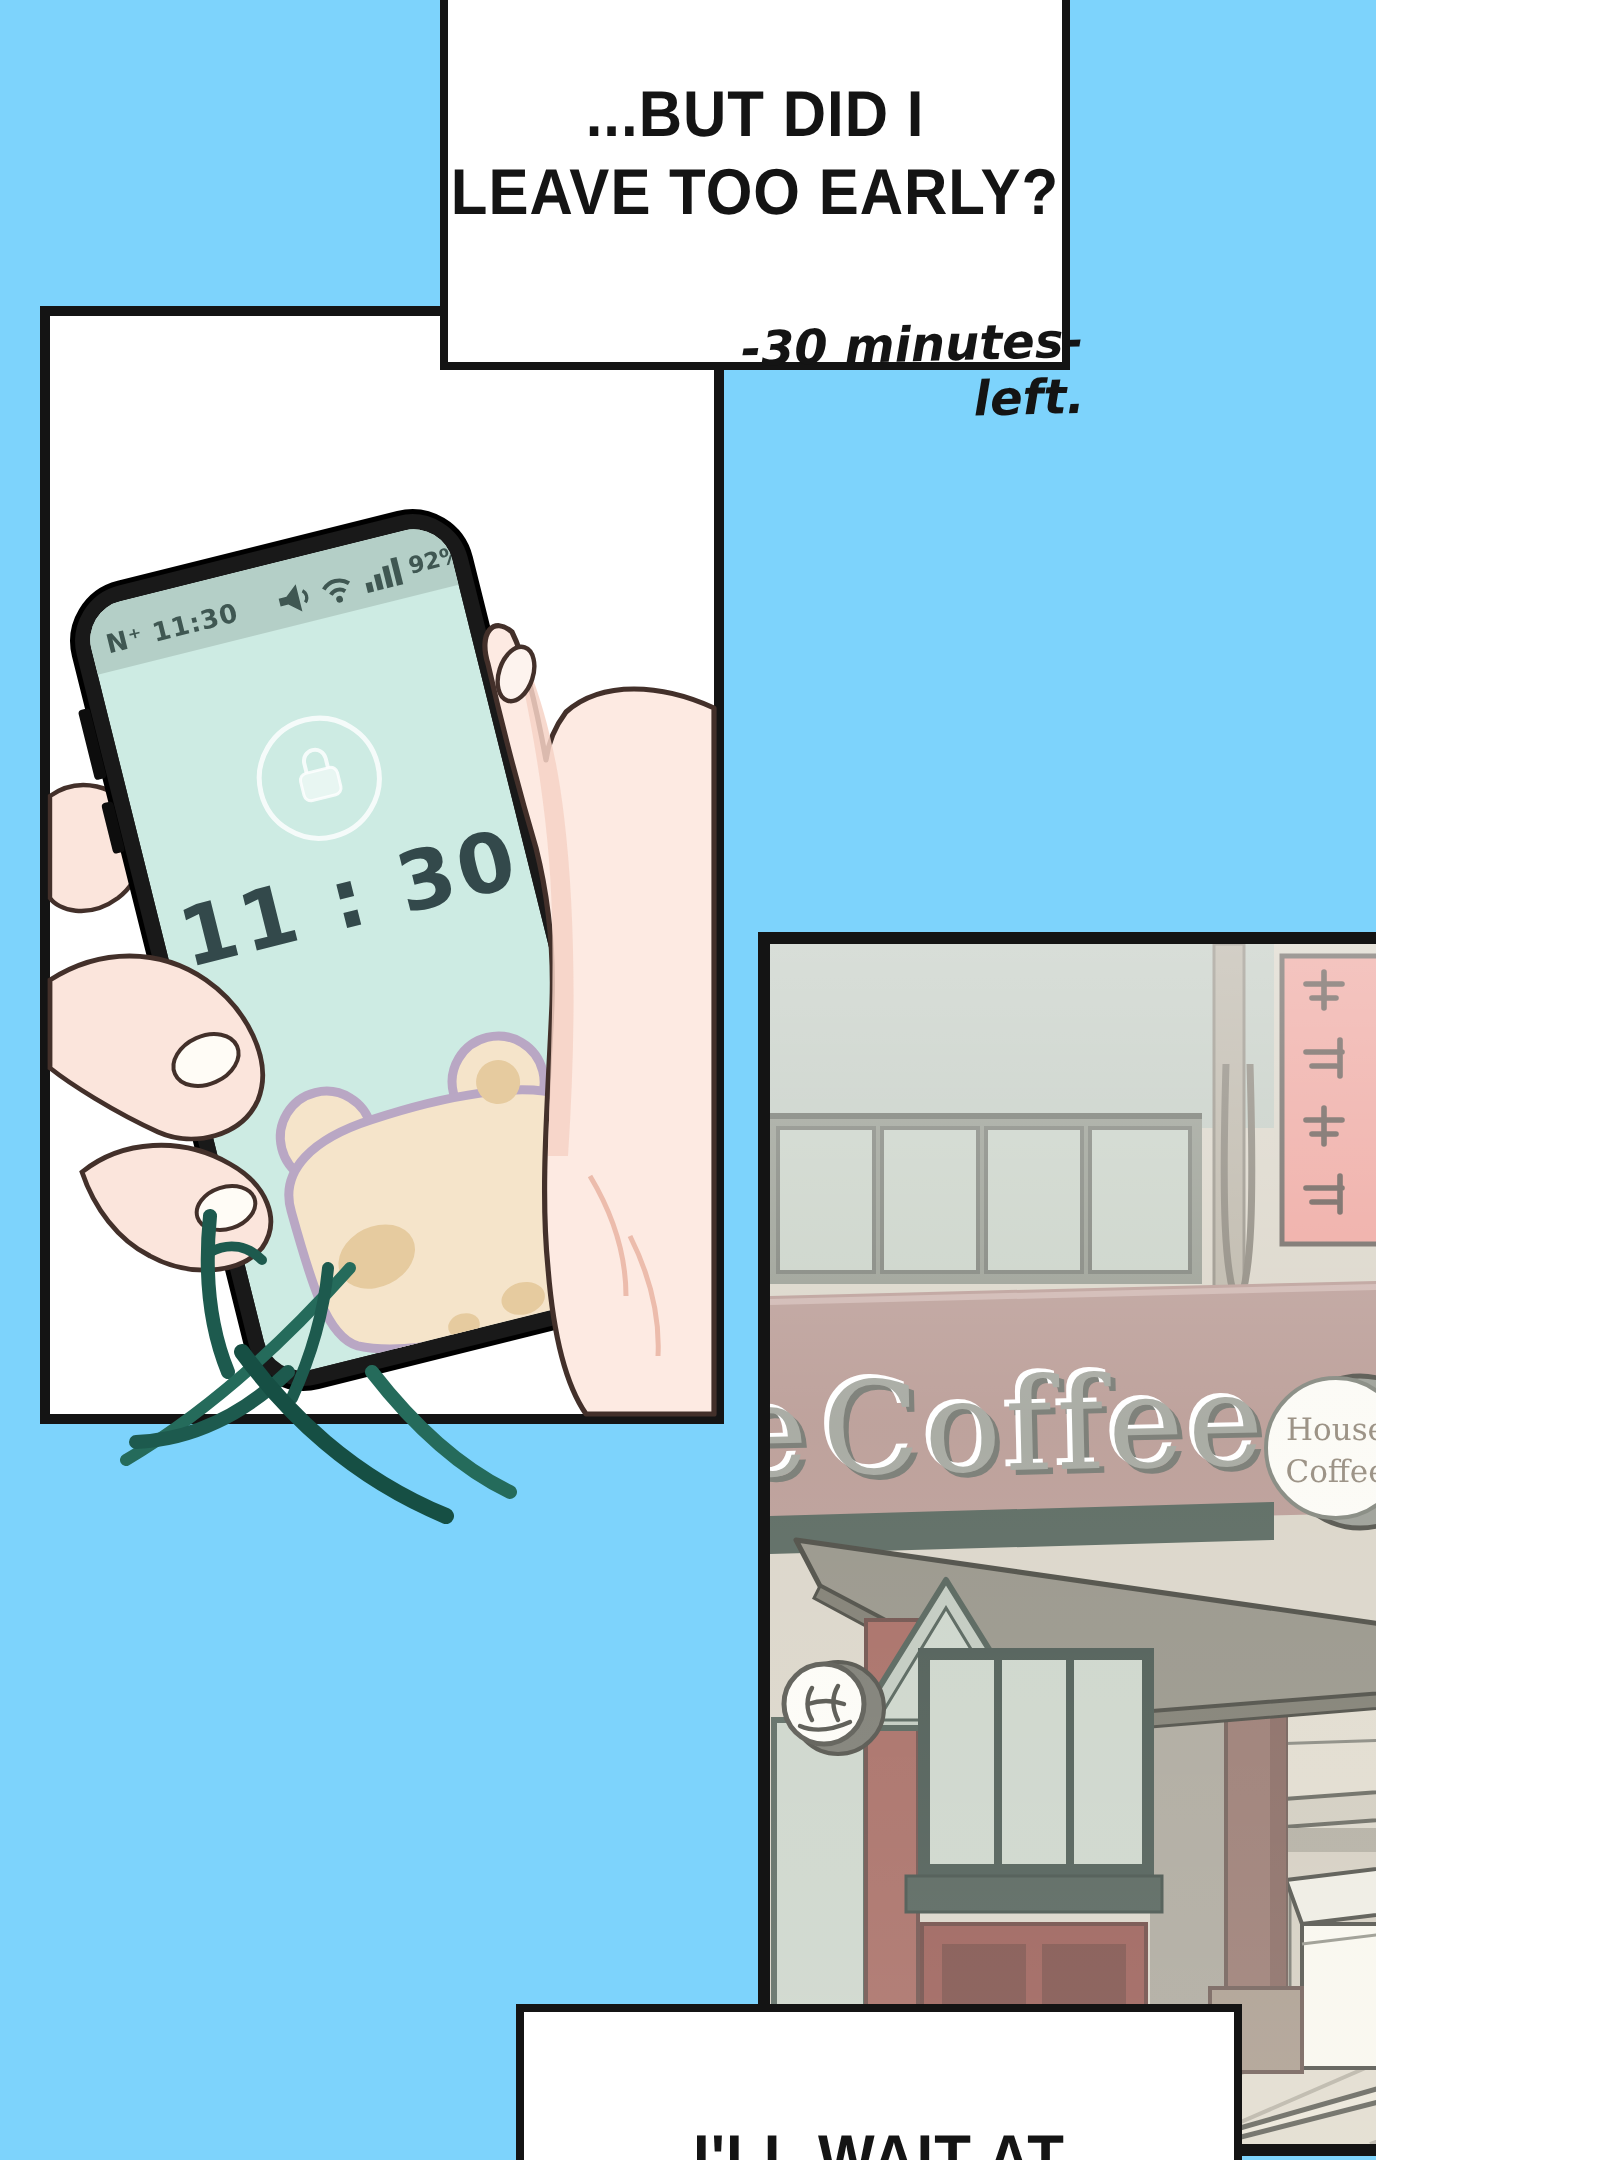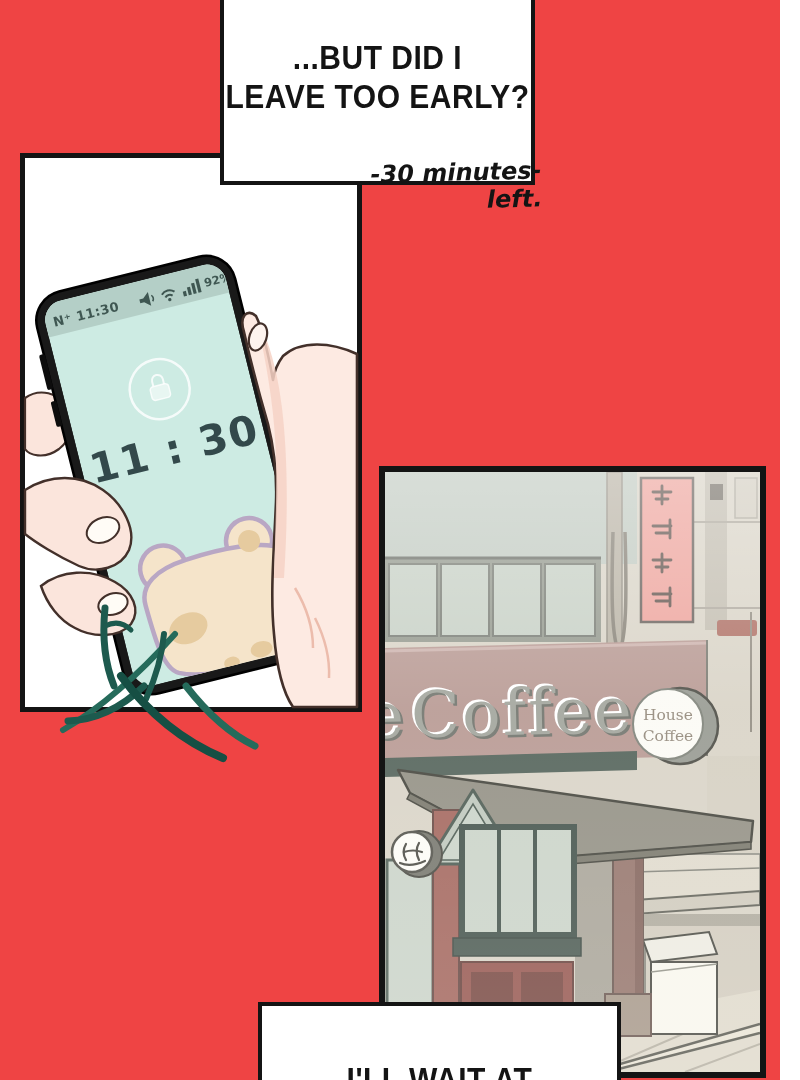--- a/index.html
+++ b/index.html
@@ -1,16 +1,16 @@
 <!DOCTYPE html>
 <html><head>
 <meta charset="utf-8">
 <style>
   html,body{margin:0;padding:0;background:#ffffff;}
-  .page{position:relative;width:780px;height:1080px;background:#ef4444;overflow:hidden;
+  .page{position:relative;width:688px;height:1080px;background:#7dd3fc;overflow:hidden;
         font-family:"Liberation Sans",sans-serif;}
   .panel{position:absolute;background:#ffffff;box-sizing:border-box;}
   .panel-phone{left:20px;top:153px;width:342px;height:559px;border:5px solid #141414;z-index:1;overflow:visible;}
   .panel-phone svg{position:absolute;left:0;top:0;overflow:visible;}
   .panel-coffee{left:379px;top:466px;width:387px;height:612px;border:6px solid #141414;z-index:1;}
   .panel-coffee svg{position:absolute;left:0;top:0;overflow:hidden;}
   .speech{position:absolute;background:#ffffff;border:4px solid #141414;box-sizing:border-box;z-index:5;}
   .speech-top{left:220px;top:-14px;width:315px;height:199px;}
   .speech-bottom{left:258px;top:1002px;width:363px;height:120px;}
   .speech .txt{color:#141414;font-weight:700;font-size:30px;line-height:39px;

